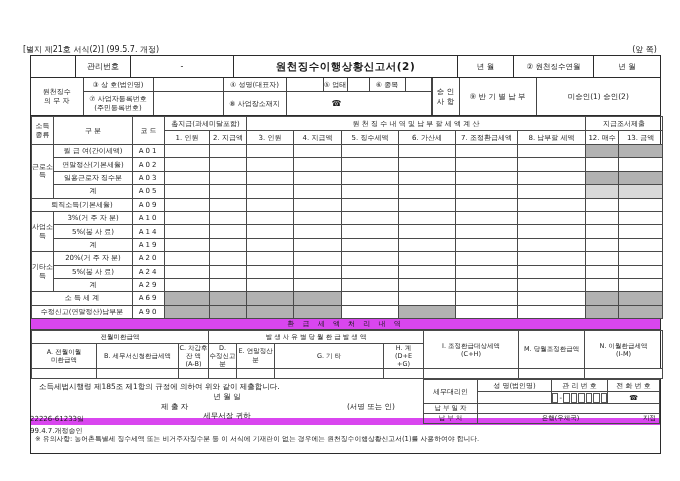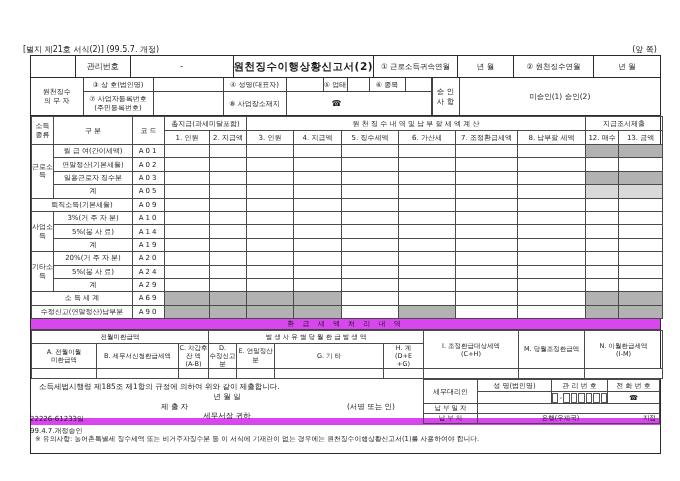--- a/index.html
+++ b/index.html
@@ -88,21 +88,20 @@
   <div class="form">
 
     <div class="s1">
       <div class="pad"></div>
       <div class="mgmt-label">관리번호</div>
       <div class="mgmt-value">-</div>
       <div class="title-zone">
         <span class="form-title">원천징수이행상황신고서(2)</span>
       </div>
       <div class="s1r">
-        <div class="f1l">① 근로소득귀속연월</div>
         <div class="f1v">년    월</div>
         <div class="f2l">② 원천징수연월</div>
         <div class="f2v">년    월</div>
       </div>
     </div>
 
     <div class="s2">
       <table class="txl">
         <colgroup>
             <col style="width:52px">
@@ -133,20 +132,21 @@
 (주민등록번호)</td>
           <td class="noB in"></td>
           <td class="noB">⑧ 사업장소재지</td>
           <td class="noB in" colspan="5" style="text-align:left;padding-left:45px;font-size:8px;">☎</td>
         </tr>
       </tbody>
         </table>
       <div class="s2r">
         <div class="appr pre">승 인
 사 항</div>
+        <div class="f9l">⑨ 반 기 별 납 부</div>
         <div class="f9v">미승인(1) 승인(2)</div>
       </div>
     </div>
 
     <table class="main">
       <colgroup>
         <col style="width:22px">
           <col style="width:79px">
           <col style="width:32px">
         <col style="width:45px">

